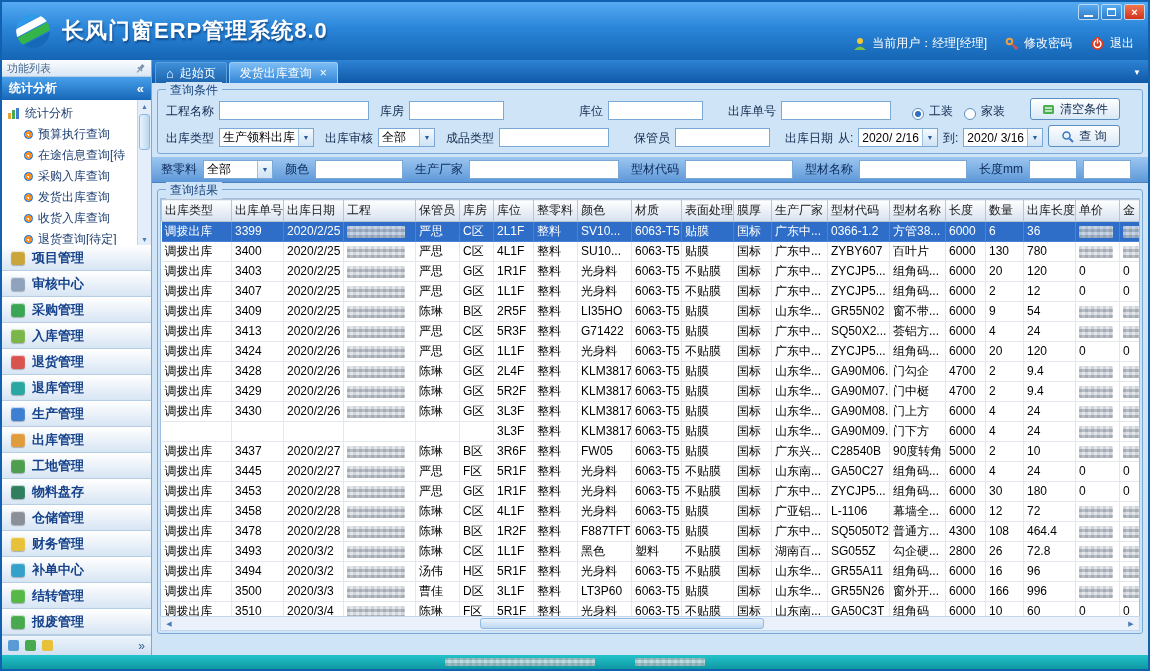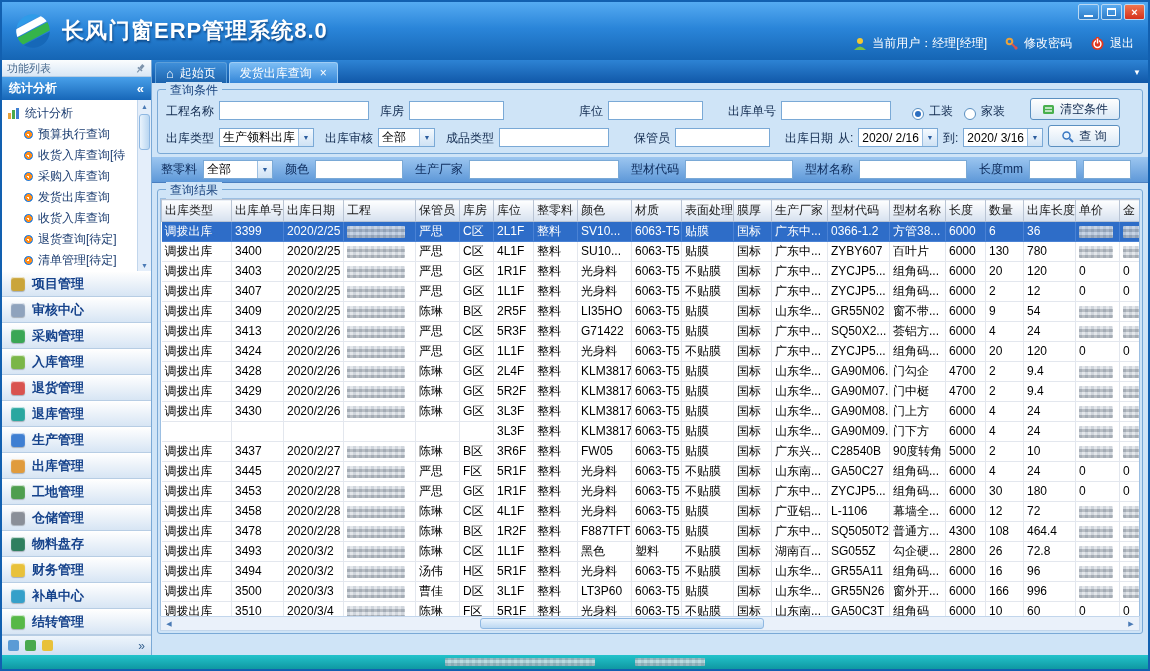--- a/index.html
+++ b/index.html
@@ -185,21 +185,21 @@
             </svg>
           <span class="tlabel">统计分析</span>
         </div>
         <div id="tree-items">
             <div class="tree-item">
               <span class="bullet"></span>
               <span class="tlabel">预算执行查询</span>
             </div>
             <div class="tree-item">
               <span class="bullet"></span>
-              <span class="tlabel">收货入库查询[待</span>
+              <span class="tlabel">在途信息查询[待</span>
             </div>
             <div class="tree-item">
               <span class="bullet"></span>
               <span class="tlabel">采购入库查询</span>
             </div>
             <div class="tree-item">
               <span class="bullet"></span>
               <span class="tlabel">发货出库查询</span>
             </div>
             <div class="tree-item">
@@ -254,38 +254,42 @@
           </div>
           <div class="acc-item">
             <span class="acc-icon" style="background-color: rgb(224, 155, 61);"></span>
             <span class="acc-label">出库管理</span>
           </div>
           <div class="acc-item">
             <span class="acc-icon" style="background-color: rgb(79, 158, 79);"></span>
             <span class="acc-label">工地管理</span>
           </div>
           <div class="acc-item">
+            <span class="acc-icon" style="background-color: rgb(47, 127, 95);"></span>
+            <span class="acc-label">物料盘存</span>
+          </div>
+          <div class="acc-item">
             <span class="acc-icon" style="background-color: rgb(138, 143, 152);"></span>
             <span class="acc-label">仓储管理</span>
           </div>
           <div class="acc-item">
-            <span class="acc-icon" style="background-color: rgb(47, 127, 95);"></span>
-            <span class="acc-label">物料盘存</span>
-          </div>
-          <div class="acc-item">
             <span class="acc-icon" style="background-color: rgb(232, 193, 58);"></span>
             <span class="acc-label">财务管理</span>
           </div>
           <div class="acc-item">
             <span class="acc-icon" style="background-color: rgb(53, 160, 201);"></span>
             <span class="acc-label">补单中心</span>
           </div>
           <div class="acc-item">
             <span class="acc-icon" style="background-color: rgb(87, 184, 71);"></span>
             <span class="acc-label">结转管理</span>
+          </div>
+          <div class="acc-item">
+            <span class="acc-icon" style="background-color: rgb(73, 169, 78);"></span>
+            <span class="acc-label">报废管理</span>
           </div>
         </div>
       <div class="sidebar-foot">
         <span class="foot-icon" style="background:#5b9bd5"></span>
         <span class="foot-icon" style="background:#49a94e"></span>
         <span class="foot-icon" style="background:#e8c13a"></span>
         <span class="foot-arrow">»</span>
       </div>
     </div>
 

